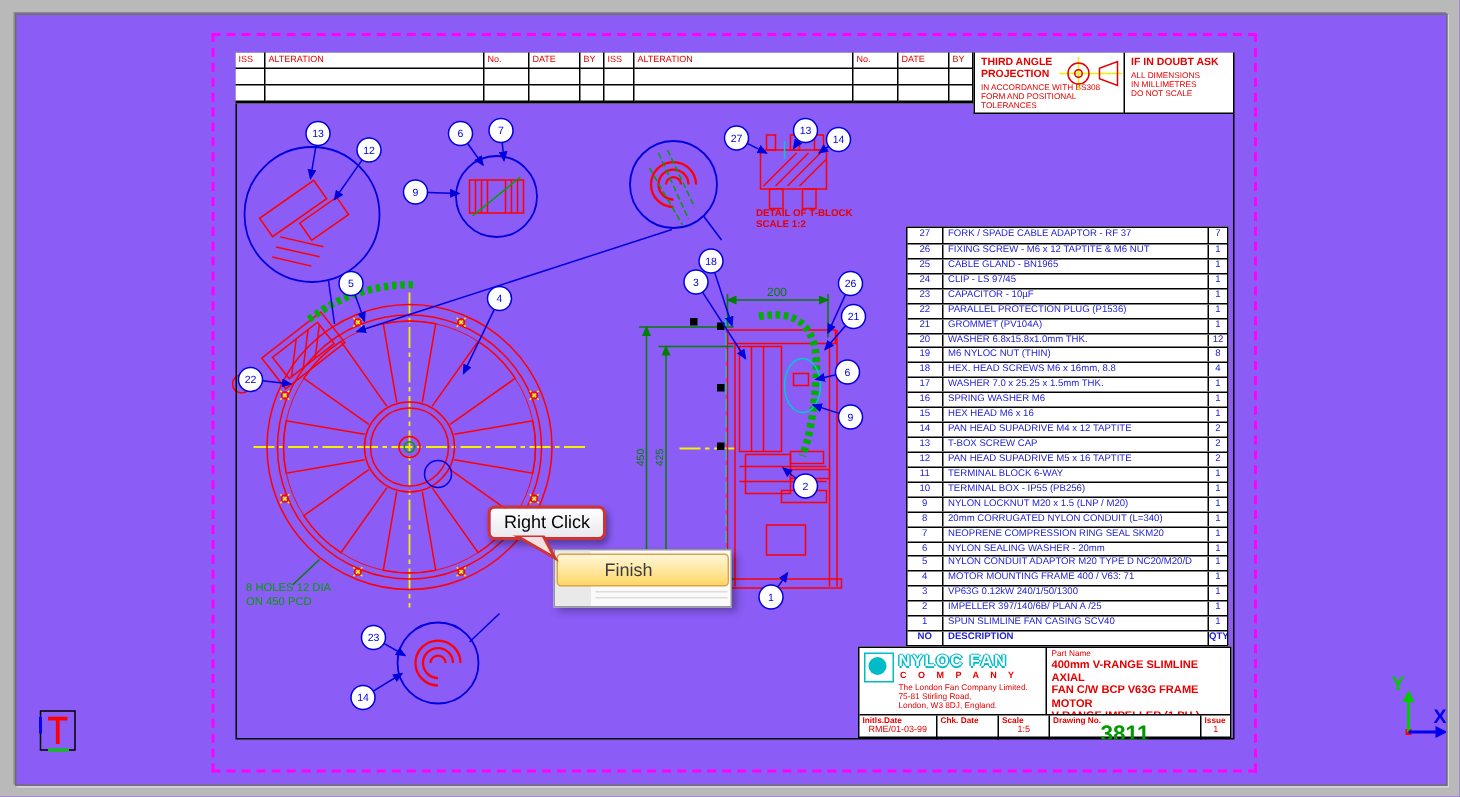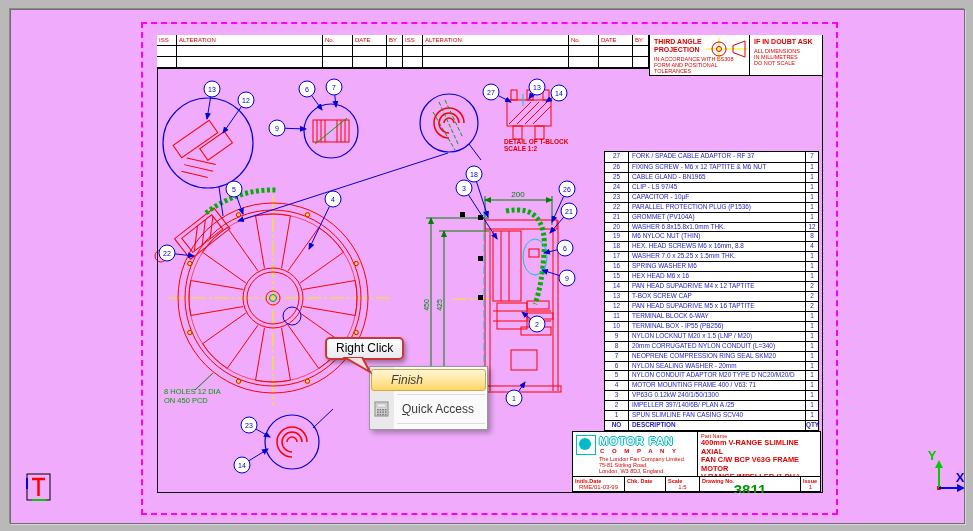--- a/index.html
+++ b/index.html
@@ -1,18 +1,18 @@
 <!DOCTYPE html>
 <html><head>
 <meta charset="utf-8">
 <style>
   html,body{margin:0;padding:0;}
   body{width:973px;height:531px;background:#b9b9b9;position:relative;overflow:hidden;
        font-family:"Liberation Sans",sans-serif;}
-  #canvas{position:absolute;left:10px;top:9px;width:953px;height:513px;background:#f0abfc;
+  #canvas{position:absolute;left:10px;top:9px;width:953px;height:513px;background:#8b5cf6;
           border:1px solid #6e6e6e;box-shadow:-1px -1px 0 #8a8a8a,1px 1px 0 #d7d7d7;}
   
   #limits{position:absolute;left:130px;top:12px;width:693px;height:489px;border:2px dashed #ff00ff;}
   #frame{position:absolute;left:146px;top:25px;width:664px;height:456px;border:1px solid #000;}
   
   #alteration{position:absolute;left:146px;top:25px;width:492px;display:grid;
       grid-template-columns:20px 146px 30px 34px 16px 20px 146px 30px 34px 16px;
       grid-auto-rows:11px;border-bottom:1px solid #000;border-right:1px solid #000;background:#fff;}
   .alt-h,.alt-c{border-right:1px solid #000;border-bottom:1px solid #000;overflow:hidden;}
   .alt-h{color:#e60000;font-size:6px;line-height:11px;padding-left:2px;transform-origin:left center;}
@@ -53,22 +53,22 @@
   .tb-cell:last-child{border-right:none;}
   .tb-lab{font-size:5.5px;color:#e60000;padding:1px 0 0 2px;font-weight:bold;}
   .tb-val{font-size:6px;color:#e60000;text-align:center;line-height:7px;}
   #dwgno-val{font-size:15px;font-weight:bold;color:#009900;text-align:center;line-height:12px;}
   
   #menu{position:absolute;left:358px;top:356px;width:117px;background:#fafafa;border:1px solid #979797;
         box-shadow:3px 3px 5px rgba(0,0,0,.3);padding:2px 0;z-index:20;}
   #menu::before{content:"";position:absolute;left:0;top:0;bottom:0;width:24px;background:#e9e9e9;}
   .menu-item{position:relative;height:22px;line-height:22px;font-size:12px;color:#3c3c3c;
              padding-left:32px;cursor:default;}
-  .menu-item.hl{margin:0 1px;padding-left:19px;height:20px;line-height:20px;border:1px solid #d9a34a;
-      border-radius:3px;background:linear-gradient(#fff6d8,#ffe9a6 45%,#ffd767);font-style:italic;}
+  .menu-item.hl{margin:0 1px;padding-left:31px;height:20px;line-height:20px;border:1px solid #d9a34a;
+      border-radius:3px;background:linear-gradient(#fff6d8,#ffe9a6 45%,#ffd767);}
   .menu-sep{margin:3px 2px 3px 27px;border-top:1px solid #dcdcdc;}
   .mi-icon{position:absolute;left:4px;top:3px;width:16px;height:16px;}
   .sub-arrow{position:absolute;right:7px;top:0;font-size:9px;color:#000;}
   
   #tooltip{position:absolute;left:314px;top:327px;z-index:30;}
   #tooltip .bubble{height:17px;line-height:16px;padding:1px 9px;font-size:12px;font-weight:normal;color:#000;
      background:linear-gradient(#ffffff,#e9e9ef);border:2px solid #cf3434;border-radius:5px;
      box-shadow:2px 3px 4px rgba(0,0,0,.35);white-space:nowrap;display:inline-block;}
   #tooltip svg{position:absolute;left:16px;top:20px;}
   svg text{font-family:"Liberation Sans",sans-serif;}
@@ -605,21 +605,21 @@
         <div class="p-qty">QTY</div>
       </div>
     </div>
 
   <div id="tblock">
     <div id="tb-r1">
       <div id="tb-logo">
         <div id="logo-mark">
             <i></i>
           </div>
-        <div id="logo-name">MOTOR FAN</div>
+        <div id="logo-name">NYLOC FAN</div>
         <div id="logo-co">C O M P A N Y</div>
         <div id="logo-addr">The London Fan Company Limited.
 75-81 Stirling Road,
 London, W3 8DJ, England.</div>
       </div>
       <div id="tb-part">
         <div id="pn-label">Part Name</div>
         <div id="pn-lines">400mm V-RANGE SLIMLINE AXIAL
 FAN C/W BCP V63G FRAME MOTOR
 V-RANGE IMPELLER (1 PH )
@@ -646,36 +646,20 @@
       <div class="tb-cell" style="flex:1">
         <div class="tb-lab">Issue</div>
         <div class="tb-val">1</div>
       </div>
     </div>
   </div>
 
   <div id="menu">
       <div class="menu-item hl">Finish</div>
       <div class="menu-sep"></div>
-      <div class="menu-item"><u>Q</u>uick Access<svg class="mi-icon" viewBox="0 0 16 16">
-          <rect x="1" y="1" width="13" height="14" fill="#d8dbd8" stroke="#888"></rect>
-          <rect x="3" y="3" width="9" height="3" fill="#eef2ee" stroke="#999" stroke-width="0.5"></rect>
-          <rect x="3" y="8" width="1.7" height="1.5" fill="#777"></rect>
-          <rect x="5.6" y="8" width="1.7" height="1.5" fill="#777"></rect>
-          <rect x="8.2" y="8" width="1.7" height="1.5" fill="#777"></rect>
-          <rect x="10.8" y="8" width="1.7" height="1.5" fill="#777"></rect>
-          <rect x="3" y="10.4" width="1.7" height="1.5" fill="#777"></rect>
-          <rect x="5.6" y="10.4" width="1.7" height="1.5" fill="#777"></rect>
-          <rect x="8.2" y="10.4" width="1.7" height="1.5" fill="#777"></rect>
-          <rect x="10.8" y="10.4" width="1.7" height="1.5" fill="#777"></rect>
-          <rect x="3" y="12.8" width="1.7" height="1.5" fill="#777"></rect>
-          <rect x="5.6" y="12.8" width="1.7" height="1.5" fill="#777"></rect>
-          <rect x="8.2" y="12.8" width="1.7" height="1.5" fill="#777"></rect>
-          <rect x="10.8" y="12.8" width="1.7" height="1.5" fill="#777"></rect>
-        </svg></div>
       <div class="menu-sep"></div>
     </div>
 
   <div id="tooltip">
     <span class="bubble">Right Click</span>
     <svg width="34" height="18">
       <polygon points="3,0 21,0 29,15" fill="#f2dfdf" stroke="#cf3434" stroke-width="2"></polygon>
     </svg>
   </div>
 

